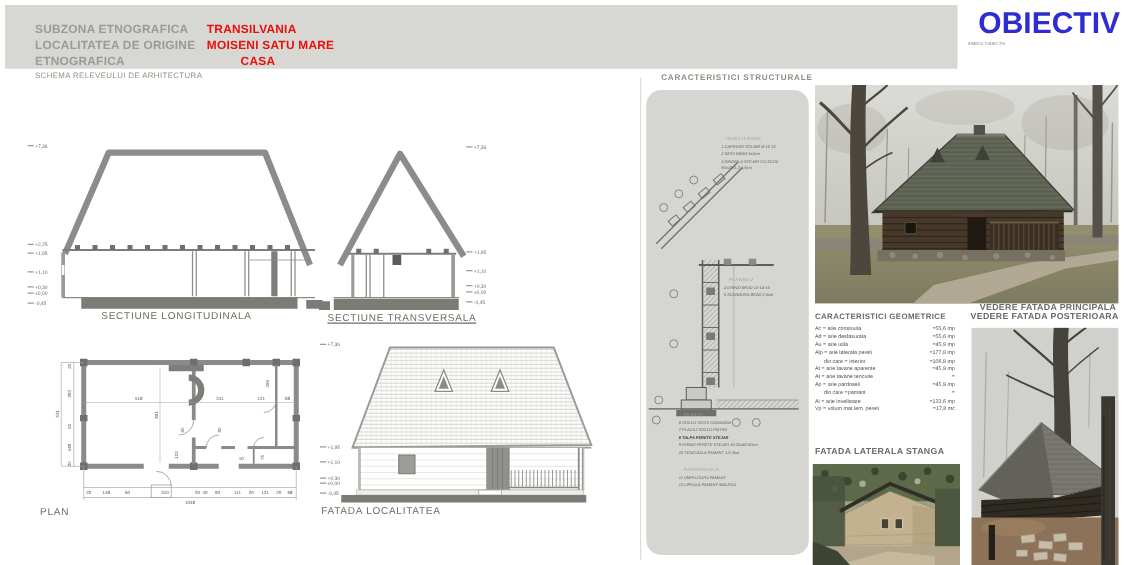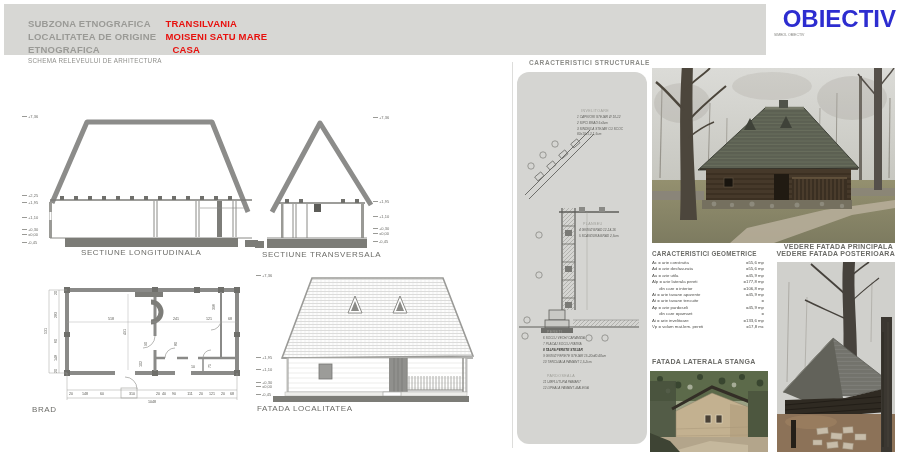--- a/index.html
+++ b/index.html
@@ -47,21 +47,21 @@
   <div class="hrow" style="top:13px;">
     <span class="hlabel">SUBZONA ETNOGRAFICA</span>
     <span class="hvalue">TRANSILVANIA</span>
   </div>
   <div class="hrow" style="top:26px;">
     <span class="hlabel">LOCALITATEA DE ORIGINE</span>
     <span class="hvalue">MOISENI  SATU MARE</span>
   </div>
   <div class="hrow" style="top:39px;">
     <span class="hlabel">ETNOGRAFICA</span>
-    <span class="hvalue" style="padding-left:7px;">CASA</span>
+    <span class="hvalue" style="padding-left:7px;margin-left:20px;">CASA</span>
   </div>
   <div id="subtitle">SCHEMA RELEVEULUI DE ARHITECTURA</div>
 
   <div id="logo-box">
     <div id="logo-title">OBIECTIV</div>
     <div id="logo-symbol">SIMBOL OBIECTIV</div>
   </div>
 
   <div id="divider"></div>
 
@@ -140,21 +140,21 @@
           <line x1="41" y1="104" x2="41" y2="138"></line>
         <line x1="52" y1="104" x2="52" y2="138"></line>
       </g>
       <line x1="12" y1="138" x2="112" y2="138" stroke="#8a8a86" stroke-width="1"></line>
       <g fill="#7c7c77">
         <rect x="12" y="139" width="100" height="9"></rect>
         <rect x="0" y="141" width="9" height="7"></rect>
       </g>
     </svg>
   </div>
-  <div class="dtitle" style="left:262px;top:250px;">SECTIUNE TRANSVERSALA</div>
+  <div class="dtitle" style="left:262px;top:250px;text-decoration:underline;">SECTIUNE TRANSVERSALA</div>
 
   <div class="abs" style="left:25px;top:280px;width:230px;height:135px;">
     <svg width="230" height="135" viewBox="0 0 230 135">
       <rect x="42" y="10" width="170" height="83" fill="#ffffff" stroke="#8a8a88" stroke-width="4"></rect>
       <g fill="#6f6f6b">
         <rect x="39" y="7" width="6" height="6"></rect>
           <rect x="209" y="7" width="6" height="6"></rect>
         <rect x="39" y="90" width="6" height="6"></rect>
           <rect x="209" y="90" width="6" height="6"></rect>
         <rect x="127" y="7" width="6" height="6"></rect>
@@ -232,21 +232,21 @@
         <text class="dim" x="205" y="40" text-anchor="middle">68</text>
         <text class="dim" x="190" y="27" text-anchor="middle" transform="rotate(-90 190 27)">396</text>
         <text class="dim" x="122" y="64" text-anchor="middle" transform="rotate(-90 122 64)">90</text>
         <text class="dim" x="117" y="84" text-anchor="middle" transform="rotate(-90 117 84)">102</text>
         <text class="dim" x="152" y="64" text-anchor="middle" transform="rotate(-90 152 64)">80</text>
         <text class="dim" x="186" y="86" text-anchor="middle" transform="rotate(-90 186 86)">75</text>
         <text class="dim" x="168" y="88" text-anchor="middle">10</text>
       </g>
     </svg>
   </div>
-  <div class="dtitle" style="left:32px;top:405px;">BRAD</div>
+  <div class="dtitle" style="left:32px;top:405px;">PLAN</div>
 
   <div class="abs" style="left:255px;top:268px;width:225px;height:140px;">
     <span class="elev" style="left:1px;top:6px;">+7,36</span>
     <span class="elev" style="left:1px;top:88px;">+1,95</span>
     <span class="elev" style="left:1px;top:100px;">+1,10</span>
     <span class="elev" style="left:1px;top:113px;">+0,30</span>
     <span class="elev" style="left:1px;top:117px;">±0,00</span>
     <span class="elev" style="left:1px;top:125px;">-0,45</span>
     <svg width="225" height="140" viewBox="0 0 225 140">
       <defs>

